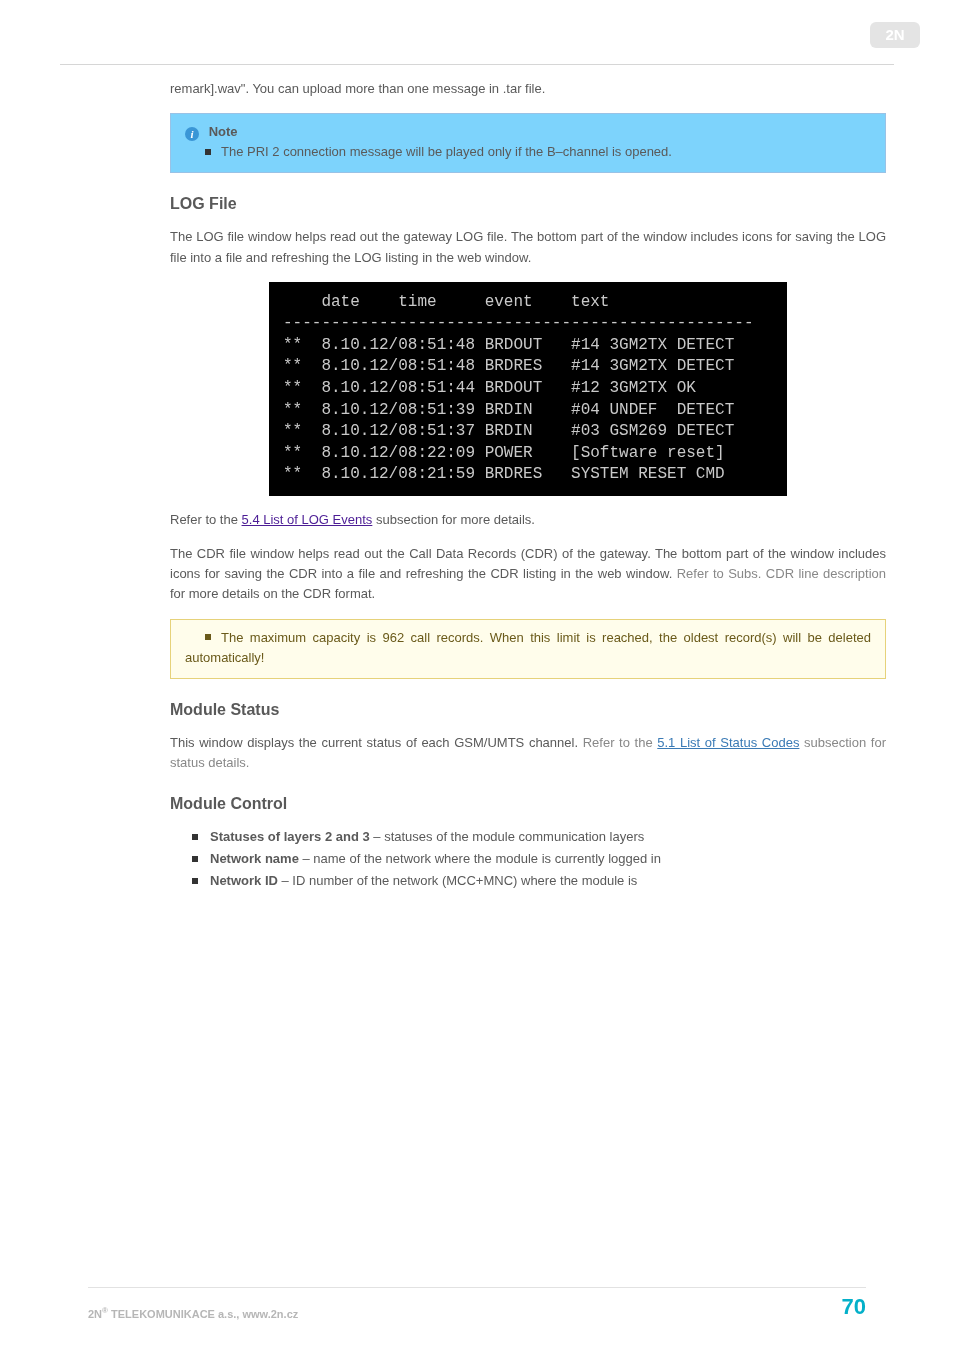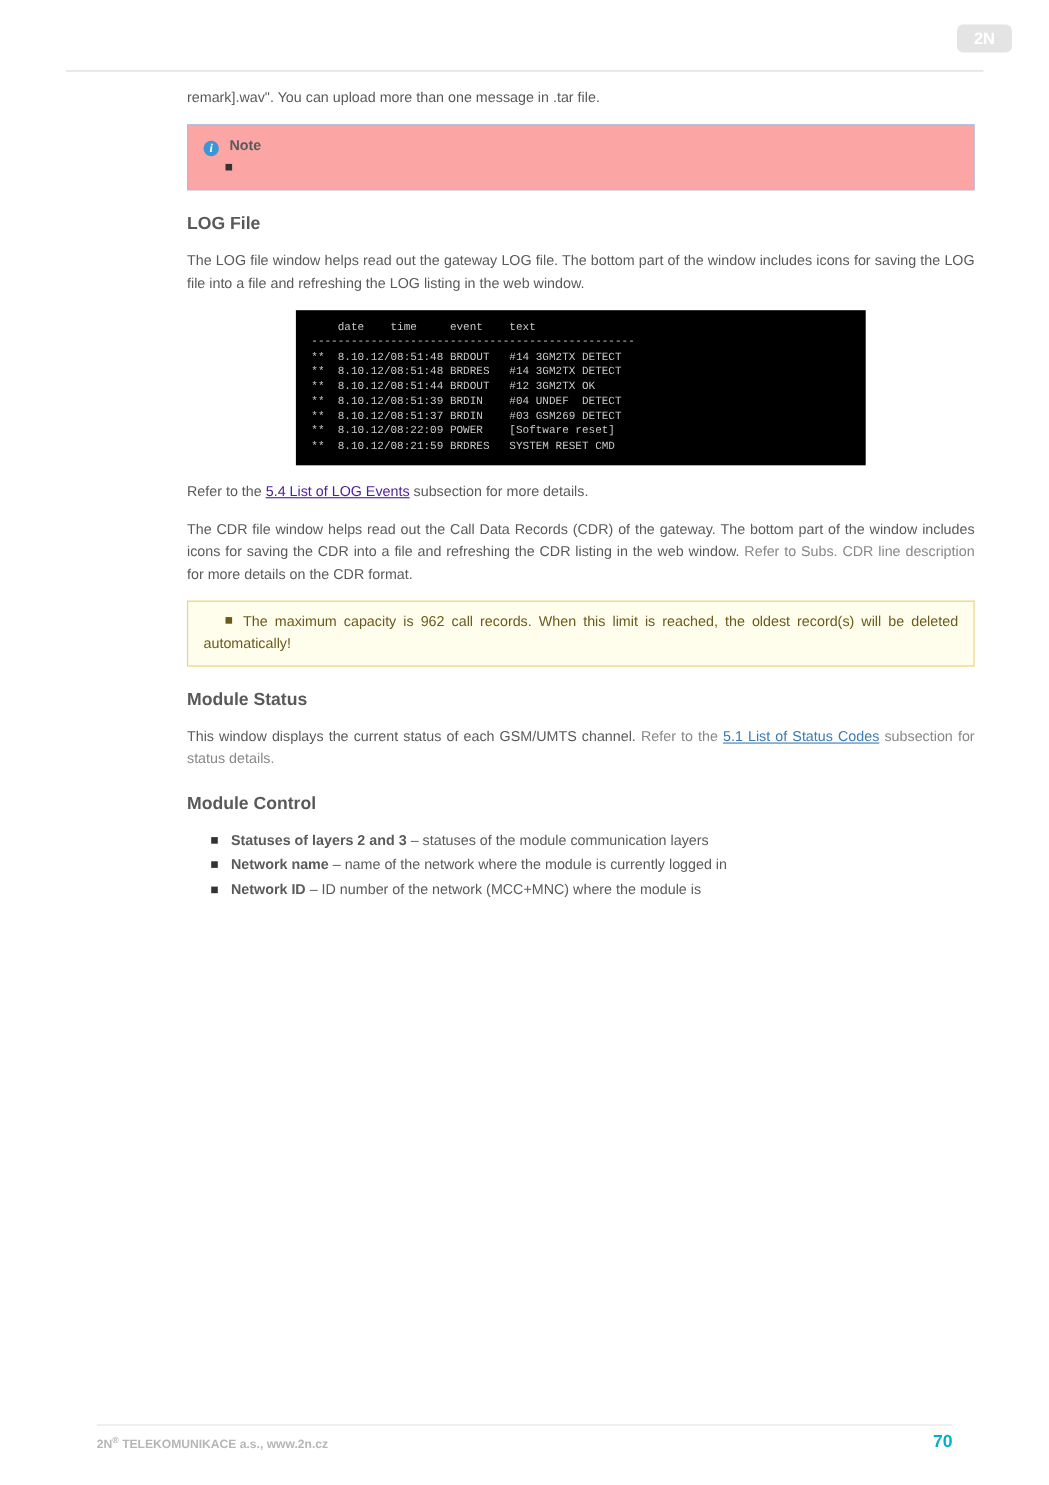--- a/index.html
+++ b/index.html
@@ -24,21 +24,21 @@
   .content{
     margin-left:110px;margin-right:8px;
   }
   p{margin:0 0 14px 0;line-height:1.55;text-align:justify}
   h2{
     font-family:Arial,Helvetica,sans-serif;
     font-size:16px;font-weight:bold;color:#595959;
     margin:22px 0 14px 0;
   }
   .note-box{
-    border:1px solid #99c2e6;background:#fca5a5;
+    border:1px solid #99c2e6;background:#7dd3fc;
     padding:8px 14px 10px 14px;margin:6px 0 12px 0;
     text-align:justify;line-height:1.55;
   }
   .note-title{color:#5a5a5a;font-weight:bold}
   .caution-box{
     border:1px solid #e6d27a;background:#fffdeb;
     padding:8px 14px 10px 14px;margin:6px 0 12px 0;
     color:#6a5a1a;text-align:justify;line-height:1.55;
   }
   .caution-title{color:#6a5a1a;font-weight:bold}
@@ -54,37 +54,37 @@
     border-bottom:13px solid #f5b400;vertical-align:-2px;margin-right:6px;
     position:relative;
   }
   .bullet{display:inline-block;width:6px;height:6px;background:#333;margin:0 10px 2px 20px;vertical-align:middle}
   .cbullet{display:inline-block;width:6px;height:6px;background:#6a5a1a;margin:0 10px 2px 20px;vertical-align:middle}
   .link{color:#4c1d95;text-decoration:underline}
   .grey{color:#888}
   .term{
     display:block;margin:6px auto 14px auto;
     width:490px;background:#000;color:#c9c9c9;
-    font-family:"Courier New",monospace;font-size:10px;
+    font-family:"Courier New",monospace;font-size:16px;
     padding:10px 14px;white-space:pre;line-height:1.35;
   }
   ul.blist{list-style:none;padding:0;margin:8px 0 0 0}
   ul.blist li{padding-left:40px;position:relative;line-height:1.55;text-align:justify;margin-bottom:2px}
   ul.blist li:before{content:"";position:absolute;left:22px;top:7px;width:6px;height:6px;background:#333}
   .footer{
     position:absolute;left:0;right:0;bottom:30px;
     padding:0 88px;box-sizing:border-box;
   }
   .footer-line{
     display:flex;justify-content:space-between;align-items:flex-end;
     border-top:1px solid #e2e2e2;padding-top:6px;
   }
   .fleft{font-size:11px;color:#b6b6b6;font-weight:bold}
   .fleft sup{font-size:8px}
-  .fright{font-size:16px;font-weight:bold;color:#04b0c9}
+  .fright{font-size:22px;font-weight:bold;color:#04b0c9}
 </style>
 </head>
 <body>
 
 <div class="page">
   <div class="logo">
     <svg width="50" height="26" viewBox="0 0 50 26">
       <rect x="0" y="0" width="50" height="26" rx="6" fill="#e4e4e4"></rect>
       <text x="25" y="18" text-anchor="middle" font-family="Arial" font-size="15" font-weight="bold" fill="#ffffff">2N</text>
     </svg>
@@ -94,21 +94,21 @@
   <div class="content">
 
     <p>remark].wav". You can upload more than one message in .tar file.</p>
 
     <div class="note-box">
       <div>
         <span class="info-icn">i</span>
         <span class="note-title">Note</span>
       </div>
       <div>
-        <span class="bullet"></span>
+        <span class="bullet"></span><span>The PRI 2 connection message will be played only if the B–channel is opened.</span>
       </div>
     </div>
 
     <h2>LOG File</h2>
     <p>The LOG file window helps read out the gateway LOG file. The bottom part of the window includes icons for saving the LOG file into a file and refreshing the LOG listing in the web window.</p>
 
     <div class="term">    date    time     event    text
 -------------------------------------------------
 **  8.10.12/08:51:48 BRDOUT   #14 3GM2TX DETECT
 **  8.10.12/08:51:48 BRDRES   #14 3GM2TX DETECT

